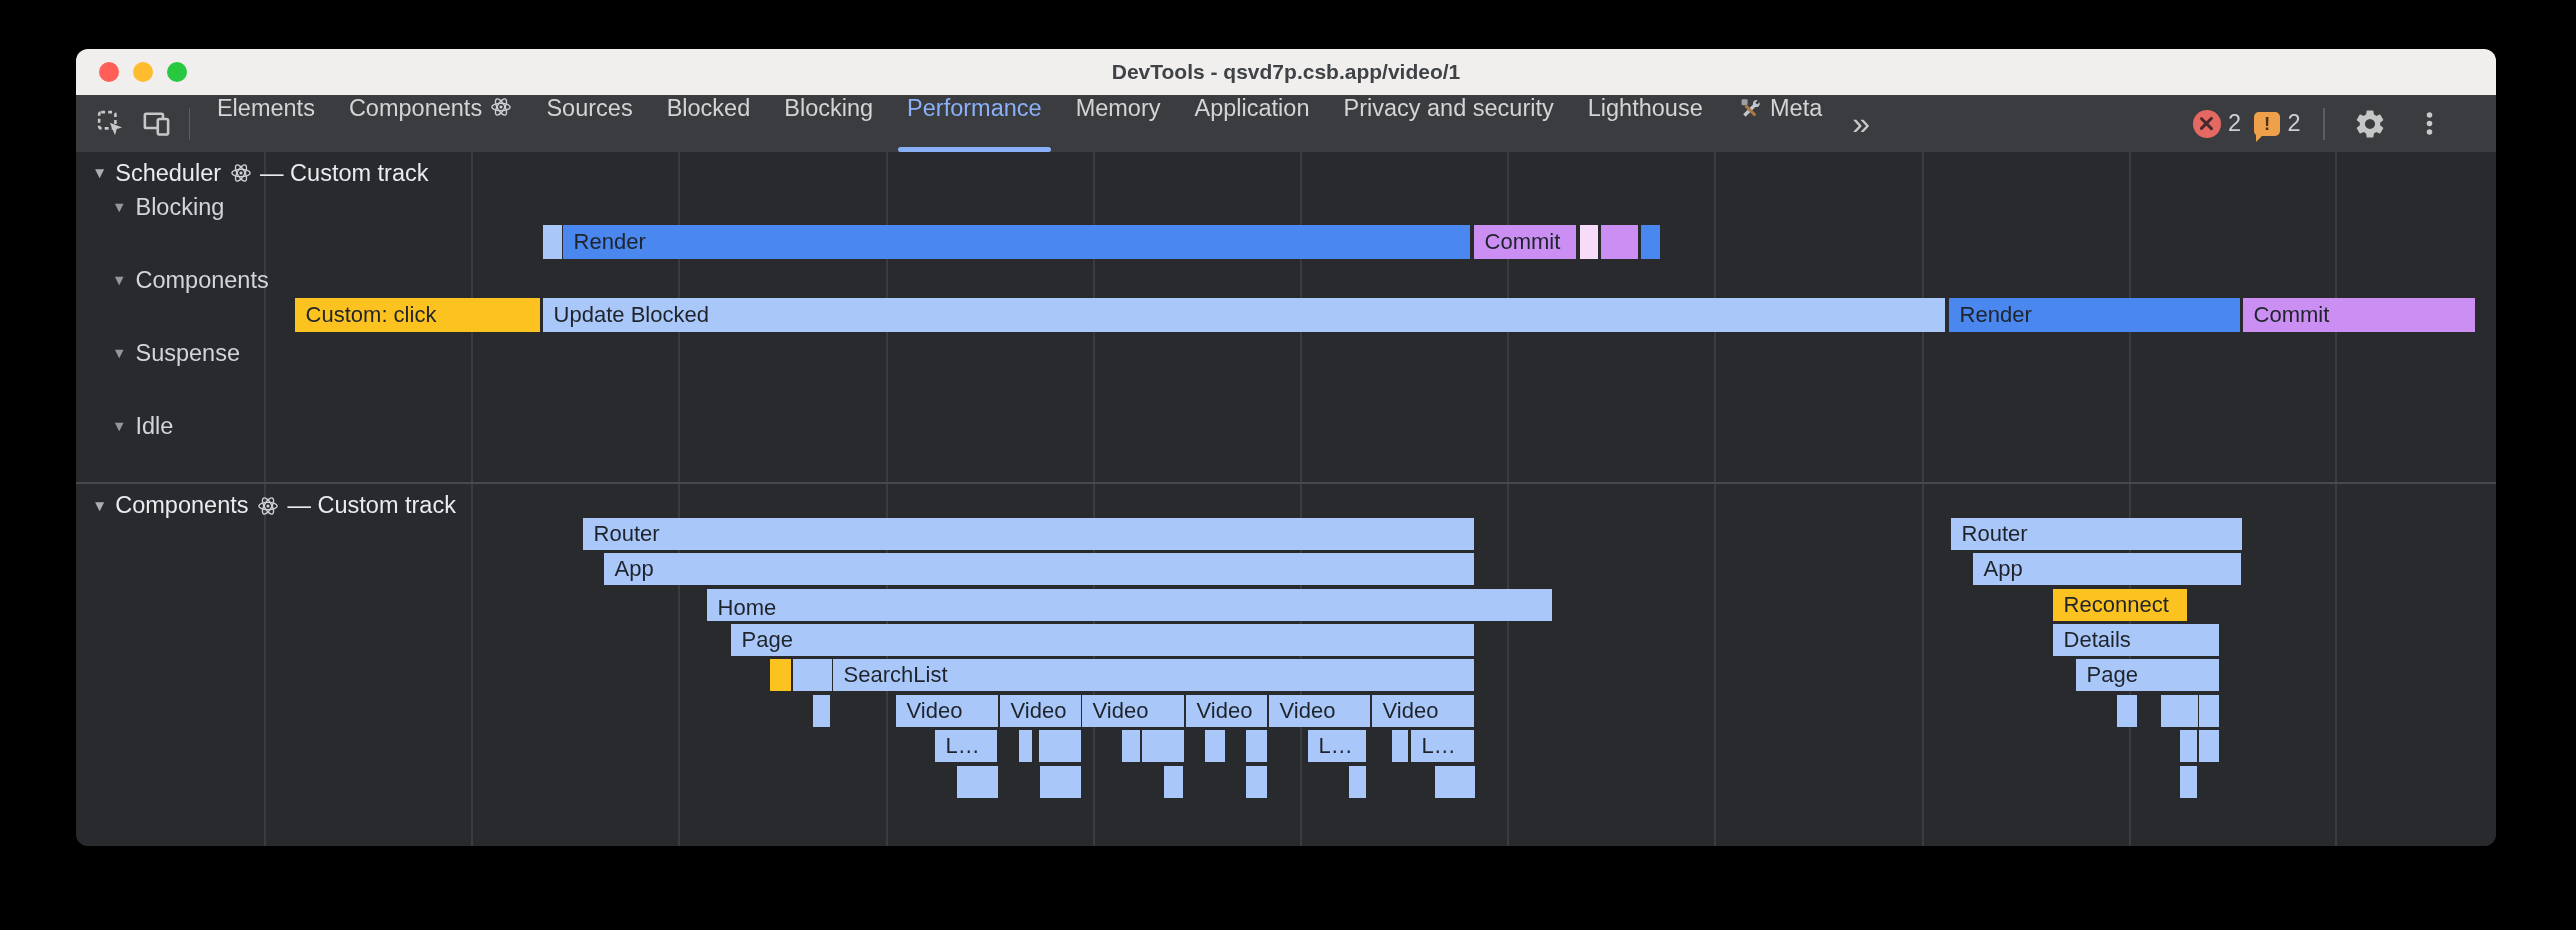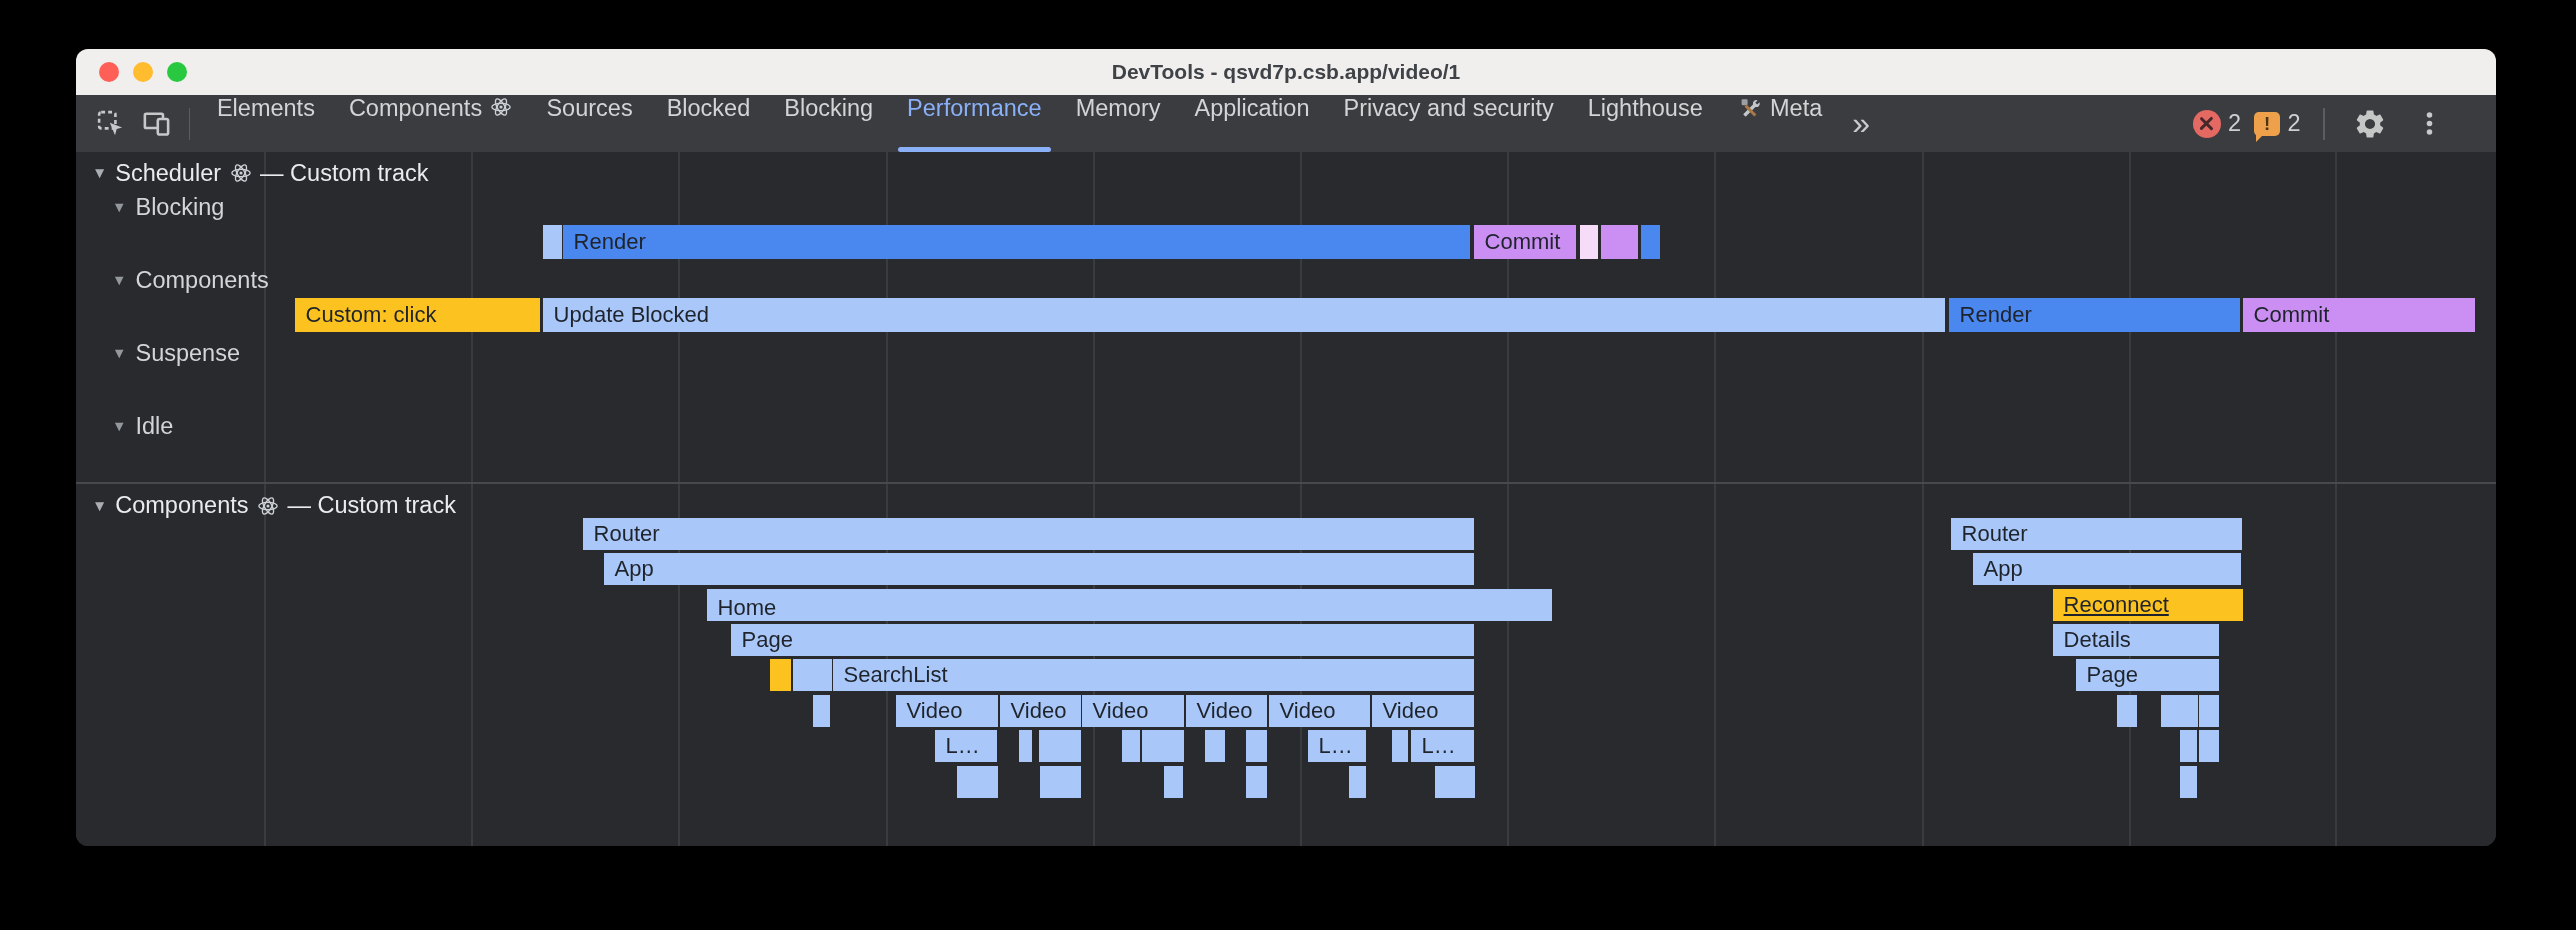--- a/index.html
+++ b/index.html
@@ -238,21 +238,21 @@
       </div>
       <div class="bar c-lightblue" style="left: 528px; top: 401px; width: 870px; height: 32px;">
         <span>App</span>
       </div>
       <div class="bar c-lightblue" style="left: 1897px; top: 401px; width: 268px; height: 32px;">
         <span>App</span>
       </div>
       <div class="bar c-lightblue" style="left: 631px; top: 437px; width: 845px; height: 32px; align-items: flex-end;">
         <span>Home</span>
       </div>
-      <div class="bar c-yellow" style="left: 1977px; top: 437px; width: 190px; height: 32px; text-decoration: underline;">
+      <div class="bar c-yellow" style="left: 1977px; top: 437px; width: 134px; height: 32px;">
         <span>Reconnect</span>
       </div>
       <div class="bar c-lightblue" style="left: 655px; top: 472px; width: 743px; height: 32px;">
         <span>Page</span>
       </div>
       <div class="bar c-lightblue" style="left: 1977px; top: 472px; width: 166px; height: 32px;">
         <span>Details</span>
       </div>
       <div class="bar c-yellow nolabel" style="left: 694px; top: 507px; width: 21px; height: 32px;"></div>
       <div class="bar c-lightblue nolabel" style="left: 717px; top: 507px; width: 39px; height: 32px;"></div>

